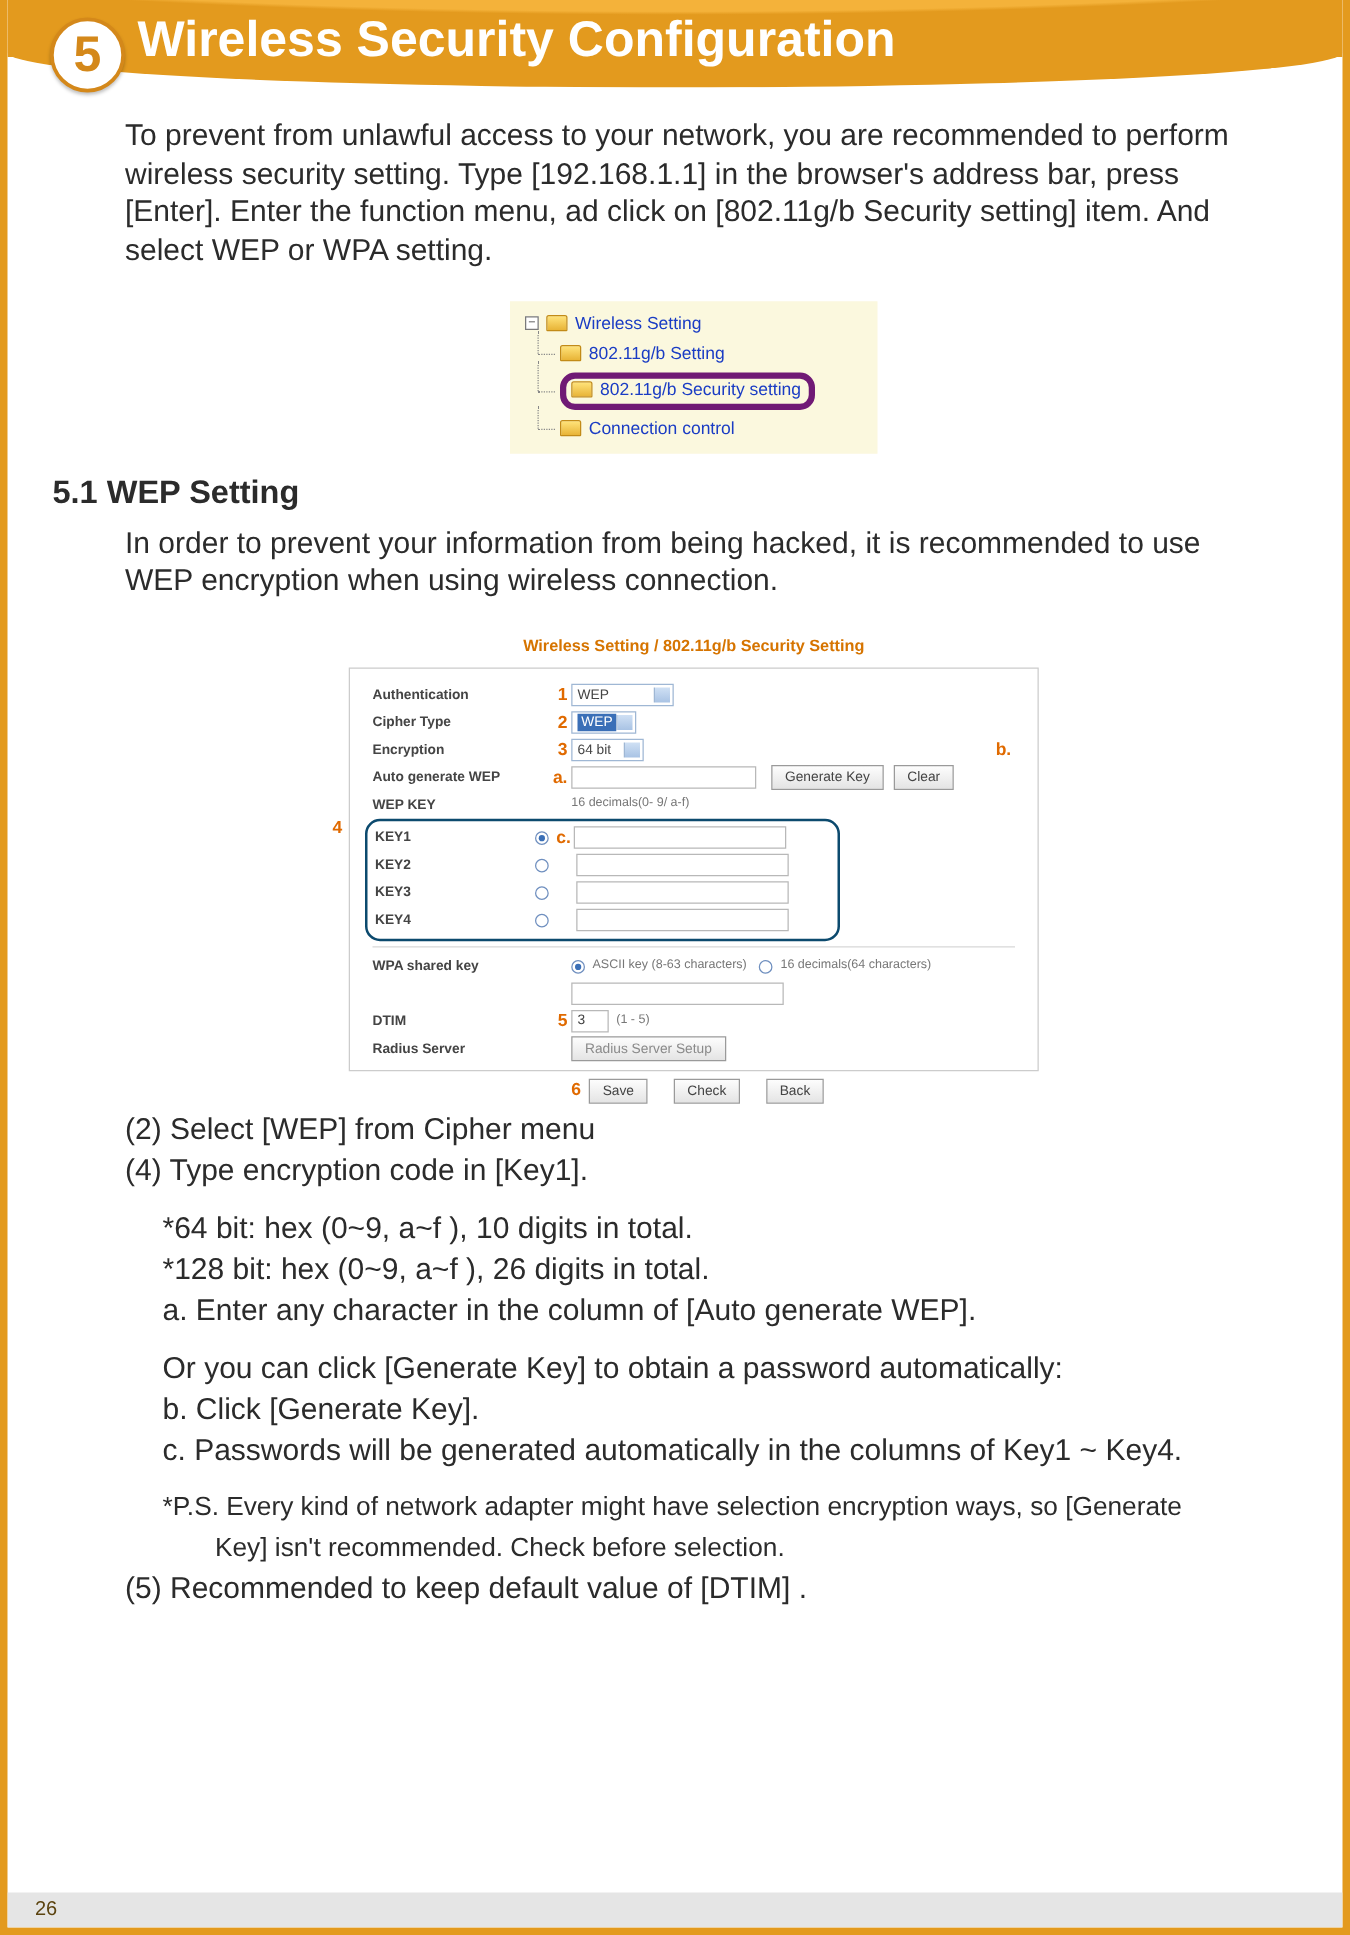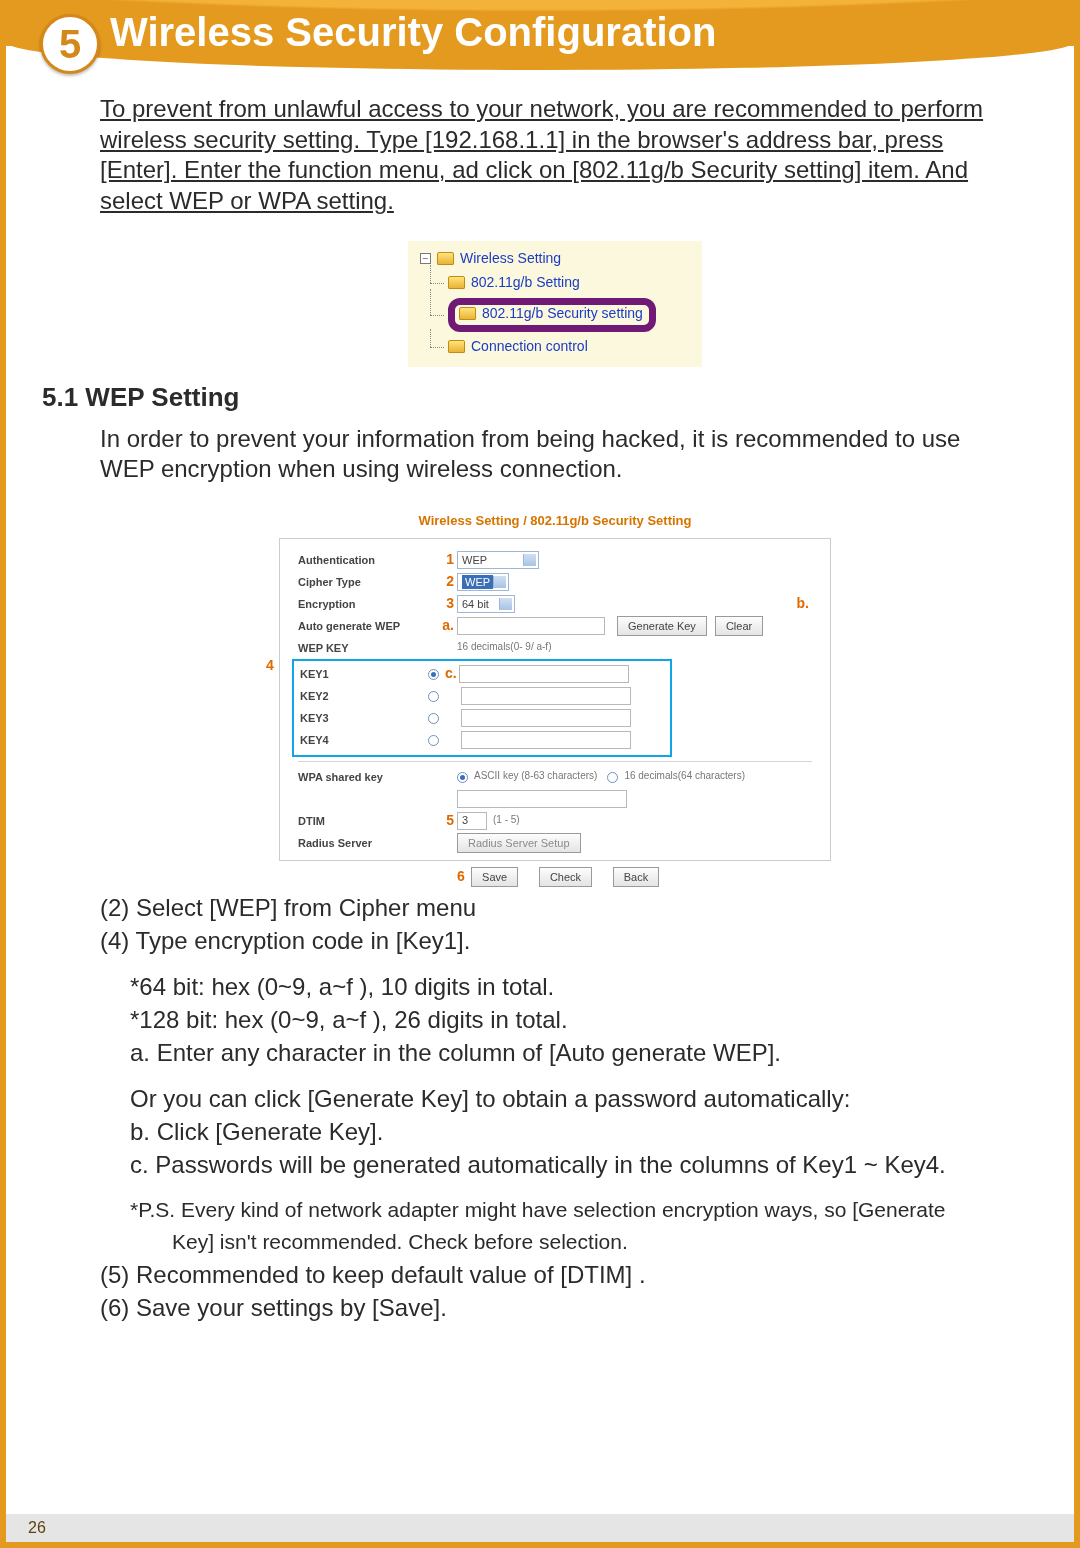--- a/index.html
+++ b/index.html
@@ -47,21 +47,21 @@
     font-size: 40px;
     font-weight: 700;
   }
   
   .page {
     padding: 14px 64px 0 94px;
     color: #2b2b2b;
     font-size: 24px;
     line-height: 1.28;
   }
-  .intro { margin-bottom: 24px; text-decoration: underline; }
+  .intro { margin-bottom: 24px; }
   .subhead {
     margin: 14px 0 10px -58px;
     font-weight: 700;
     font-size: 26px;
   }
   .para { margin-bottom: 16px; white-space: pre-wrap; }
   .indent1 { padding-left: 30px; }
   .ps {
     font-size: 21px;
     padding-left: 30px;
@@ -100,21 +100,21 @@
   }
   .folder-icon {
     width: 17px; height: 13px;
     background: linear-gradient(#ffe37a, #e8b437);
     border: 1px solid #c28b18;
     border-radius: 2px 2px 1px 1px;
     position: relative;
     flex-shrink: 0;
   }
   .tree-highlight {
-    border: 7px solid #701a75;
+    border: 5px solid #701a75;
     border-radius: 12px;
     padding: 0 6px 2px 4px;
     display: inline-flex; align-items: center; gap: 6px;
   }
   
   .form-fig {
     width: 552px;
     margin: 28px auto 20px auto;
     font-family: Tahoma, Arial, sans-serif;
     font-size: 12px;
@@ -169,22 +169,22 @@
   .divider { border-top: 1px solid #d7d7d7; margin: 4px 0; }
   .radio {
     width: 11px; height: 11px; border-radius: 50%;
     border: 1px solid #6f8fbf; display: inline-block; margin-right: 6px;
     position: relative; top: 1px; background: #fff;
   }
   .radio.checked::after {
     content: ""; position: absolute; inset: 2px; border-radius: 50%; background: #3a6fb7;
   }
   .key-block {
-    border: 2px solid #0ea5e9;
-    border-radius: 0;
+    border: 2px solid #0c4a6e;
+    border-radius: 12px;
     padding: 2px 6px 4px 6px;
     margin-left: -6px;
     width: 380px;
   }
   .wpa-note { font-size: 10px; color: #777; }
   .btn-row { text-align: center; padding-top: 6px; }
   .num-outside-left {
     position: absolute;
     color: #e06a00; font-weight: 700; font-size: 14px;
     left: -14px;
@@ -356,18 +356,17 @@
 
   <p class="para indent1" style="margin-top:-14px">a. Enter any character in the column of [Auto generate WEP].</p>
   <p class="para indent1">Or you can click [Generate Key] to obtain a password automatically:</p>
   <p class="para indent1" style="margin-top:-14px">b. Click [Generate Key].</p>
   <p class="para indent1" style="margin-top:-14px">c. Passwords will be generated automatically in the columns of Key1 ~ Key4.</p>
 
   <p class="ps">*P.S. Every kind of network adapter might have selection encryption ways, so [Generate</p>
   <p class="ps-cont">Key] isn't recommended. Check before selection.</p>
 
   <p class="para" style="margin-top:4px">(5) Recommended to keep default value of [DTIM] .</p>
-  <p class="para" style="margin-top:-14px">(6) Save your settings by [Save].</p>
 </div>
 
 <div class="footer">
   <span>26</span>
 </div>
 
 </body></html>

